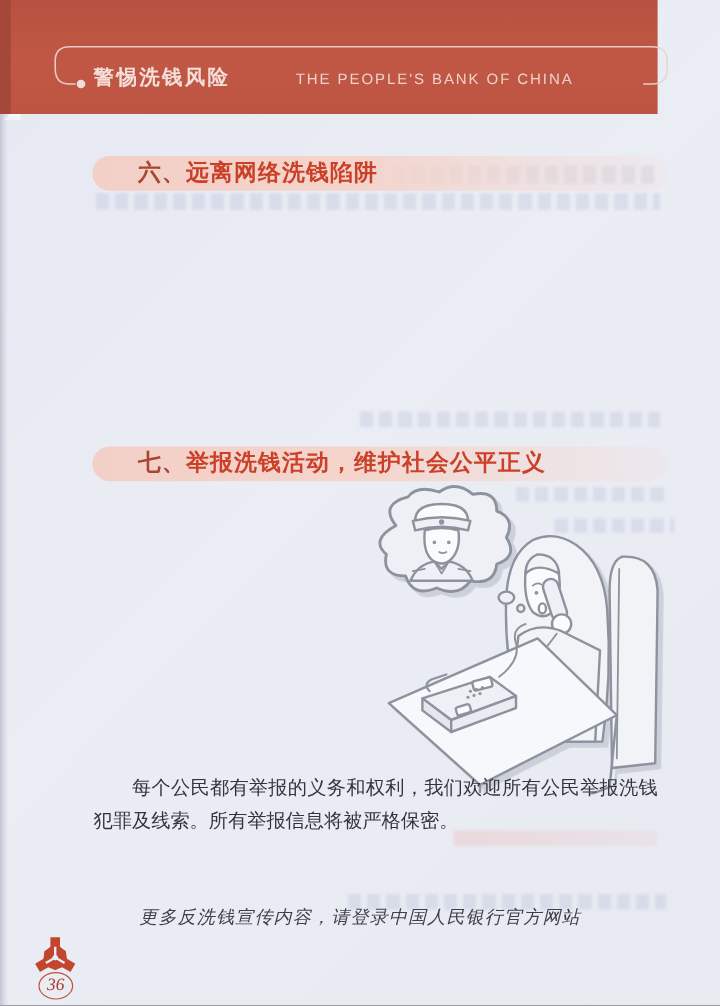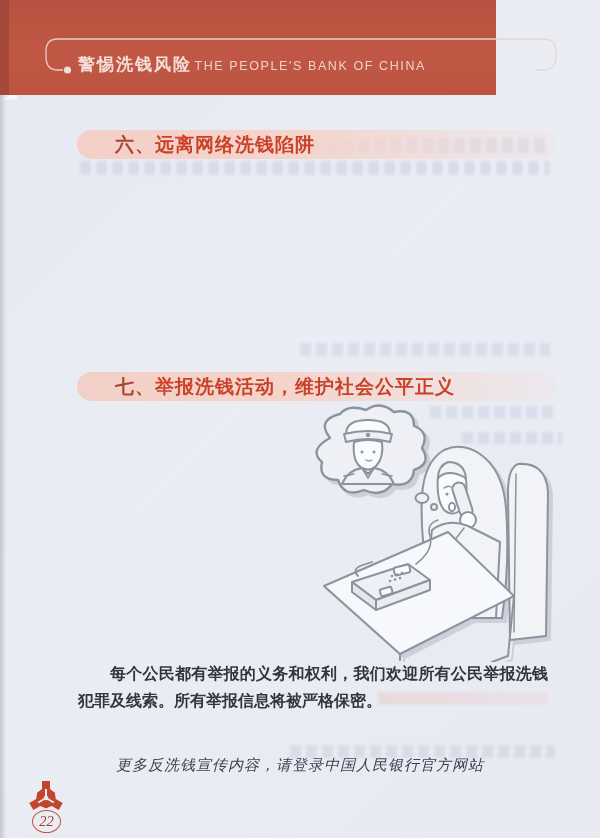--- a/index.html
+++ b/index.html
@@ -3,21 +3,21 @@
 <meta charset="utf-8">
 <style>
   html,body{margin:0;padding:0;background:#777;}
   .page{
     position:relative;width:600px;height:838px;overflow:hidden;
     background:linear-gradient(135deg,#e7e9f2 0%,#ebedf5 45%,#e8eaf2 100%);
     font-family:"Liberation Serif","DejaVu Serif",serif;
   }
   
   .header-band{
-    position:absolute;left:0;top:0;width:496px;height:95px;
+    position:absolute;left:0;top:0;width:548px;height:95px;
     background:linear-gradient(180deg,#b95140 0%,#c05845 55%,#bd5442 100%);
   }
   .spine-strip{position:absolute;left:0;top:0;width:9px;height:95px;background:#a4483a;}
   .deco-line{position:absolute;left:0;top:0;}
   .booklet-title{
     position:absolute;left:78px;top:53px;
     font-family:"Liberation Sans","DejaVu Sans",sans-serif;
     font-weight:bold;font-size:17px;letter-spacing:2px;color:#f4ded7;
   }
   .bank-name{
@@ -46,21 +46,21 @@
   .section-number{color:#a8462f;}
   .section-title{color:#cb4028;}
   
   .body-para{
     position:absolute;left:78px;width:470px;
     font-size:16px;line-height:26.6px;color:#34343f;
     text-align:justify;text-indent:2em;
   }
   .sec6-para{top:189px;}
   .sec7-para1{top:423px;width:232px;}
-  .final-para{top:661px;font-weight:bold;}
+  .final-para{top:645px;}
   
   .illustration{position:absolute;left:296px;top:404px;width:274px;height:258px;}
   
   .footer{
     position:absolute;left:40px;top:754px;width:520px;text-align:center;
     color:#3e3f4a;font-style:italic;
   }
   .footer-notice{font-size:15px;line-height:23px;letter-spacing:1px;}
   .footer-url{font-size:16px;line-height:24px;letter-spacing:.5px;}
   .pbc-logo{position:absolute;left:27px;top:779px;}
@@ -208,15 +208,15 @@
         </g>
         <g transform="rotate(120)">
           <path d="M-4,-17 L4,-17 L4,-9 L9,-5 L9,3 L1,-2 L1,-9 L-1,-9 L-1,-2 L-9,3 L-9,-5 L-4,-9 Z"></path>
         </g>
         <g transform="rotate(240)">
           <path d="M-4,-17 L4,-17 L4,-9 L9,-5 L9,3 L1,-2 L1,-9 L-1,-9 L-1,-2 L-9,3 L-9,-5 L-4,-9 Z"></path>
         </g>
       </g>
     </g>
   </svg>
-  <div class="page-number">22</div>
+  <div class="page-number">36</div>
 
 </div>
 
 </body></html>

